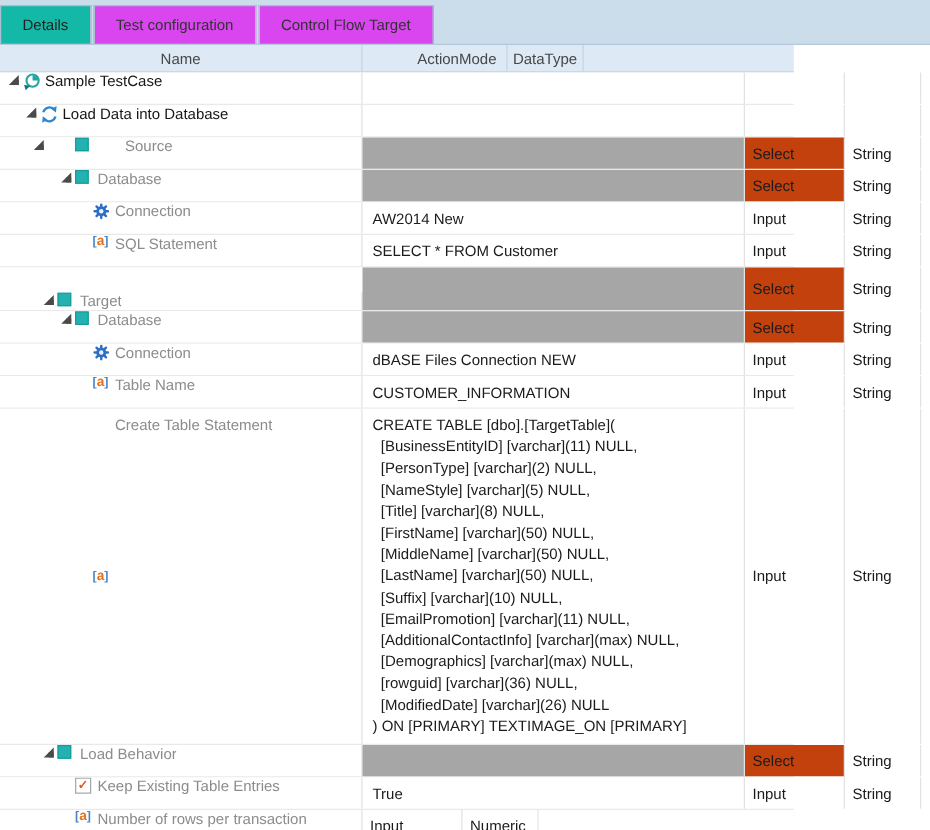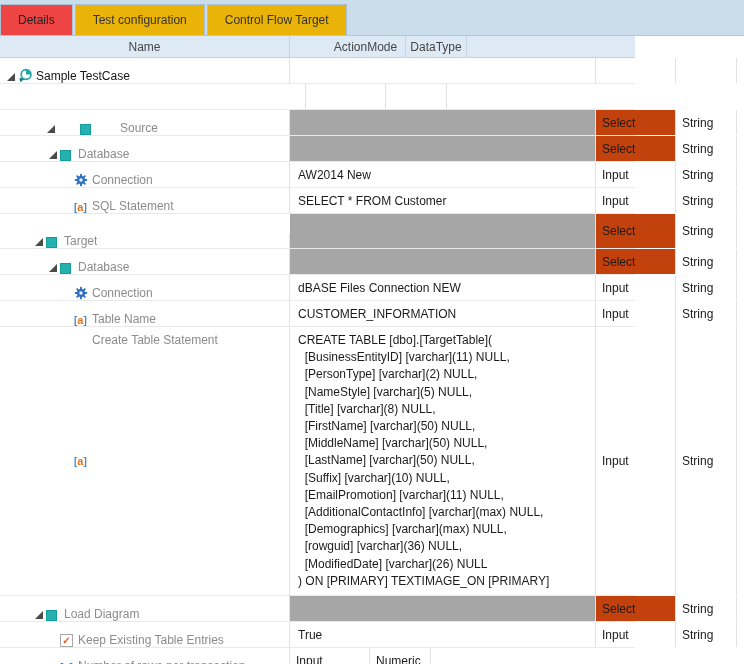--- a/index.html
+++ b/index.html
@@ -3,40 +3,40 @@
 <meta charset="utf-8">
 <style>
   * { margin:0; padding:0; box-sizing:border-box; }
   html,body { width:744px; height:664px; overflow:hidden; background:#fff;
     font-family:"Liberation Sans", sans-serif; font-size:12px; color:#1b1b1b; }
 
   
   .tabbar { height:36px; background:#cbdcea; display:flex; align-items:stretch;
     padding-top:4px; border-bottom:1px solid #b3c8da; }
   .tab { display:flex; align-items:center; padding:0 17px; color:#333;
-    background:#eab308; border:1px solid #a9c0d4; border-bottom:none;
+    background:#d946ef; border:1px solid #a9c0d4; border-bottom:none;
     margin-right:2px; cursor:default; white-space:nowrap; }
-  .tab.active { background:#ef4444; color:#1f1f1f; }
+  .tab.active { background:#14b8a6; color:#1f1f1f; }
 
   
   .grid { width:635px; }
   .header-row { display:flex; height:22px; background:#dde9f4;
     border-bottom:1px solid #c3d3e2; }
   .hcell { display:flex; align-items:center; justify-content:center;
     color:#474747; border-right:1px solid #c6d5e3; }
   .h-name  { width:290px; flex:0 0 290px; }
   .h-value { width:306px; flex:0 0 306px; }
   .h-action{ width:80px;  flex:0 0 80px;margin-left:36px; }
   .h-type  { width:61px;  flex:0 0 61px; }
   .h-fill  { flex:1 1 auto; border-right:none; }
 
   .row { display:flex; min-height:26px; border-bottom:1px solid #e9e9e9; background:#fff; }
   .cell { border-right:1px solid #e2e2e2; }
 
-  .name-cell { width:290px; flex:0 0 290px; display:flex; align-items:flex-end; overflow:hidden; }
+  .name-cell { width:290px; flex:0 0 290px; display:flex; align-items:flex-start; overflow:hidden; }
   .arrow-slot { width:14px; height:12px; flex:0 0 14px; position:relative; }
   .arrow-slot.expanded::after { content:""; position:absolute; left:3px; top:2px;
     width:0; height:0; border:4px solid transparent;
     border-right-color:#4a4a4a; border-bottom-color:#4a4a4a; }
   .icon { width:18px; flex:0 0 18px; display:flex; align-items:center; }
   .name-text { color:#8c8c8c; white-space:nowrap; overflow:hidden; }
   .name-text.dark { color:#161616; }
 
   .value-cell { width:306px; flex:0 0 306px; display:flex; align-items:center;
     padding:0 8px; color:#1b1b1b; overflow:hidden; }
@@ -92,27 +92,39 @@
             </svg>
           </span>
           <span class="name-text dark">Sample TestCase</span>
         </div>
         <div class="cell value-cell"></div>
         <div class="cell action-cell"></div>
         <div class="cell type-cell"></div>
         <div class="row-fill"></div>
       </div>
       <div class="row">
+        <div class="cell name-cell" style="padding-left: 18px;">
+          <span class="arrow-slot expanded"></span>
+          <span class="icon">
+            <svg width="15" height="15" viewBox="0 0 16 16">
+              <path d="M2.8 6.2 A5.6 5.6 0 0 1 12.4 4.0" fill="none" stroke="#2e86d2" stroke-width="2"></path>
+              <polygon points="14.2,0.9 13.6,6.3 9.7,3.4" fill="#2e86d2"></polygon>
+              <path d="M13.2 9.8 A5.6 5.6 0 0 1 3.6 12.0" fill="none" stroke="#2e86d2" stroke-width="2"></path>
+              <polygon points="1.8,15.1 2.4,9.7 6.3,12.6" fill="#2e86d2"></polygon>
+            </svg>
+          </span>
+          <span class="name-text dark">Load Data into Database</span>
+        </div>
         <div class="cell value-cell"></div>
         <div class="cell action-cell"></div>
         <div class="cell type-cell"></div>
         <div class="row-fill"></div>
       </div>
       <div class="row">
-        <div class="cell name-cell" style="padding-left: 44px; gap: 22px;">
+        <div class="cell name-cell" style="padding-left: 24px; gap: 22px;">
           <span class="arrow-slot expanded"></span>
           <span class="icon">
             <span class="tsq"></span>
           </span>
           <span class="name-text">Source</span>
         </div>
         <div class="cell value-cell gray"></div>
         <div class="cell action-cell select-green">Select</div>
         <div class="cell type-cell">String</div>
         <div class="row-fill"></div>
@@ -252,21 +264,21 @@
         <div class="cell action-cell">Input</div>
         <div class="cell type-cell">String</div>
         <div class="row-fill"></div>
       </div>
       <div class="row">
         <div class="cell name-cell" style="padding-left: 32px;">
           <span class="arrow-slot expanded"></span>
           <span class="icon">
             <span class="tsq"></span>
           </span>
-          <span class="name-text">Load Diagram</span>
+          <span class="name-text">Load Behavior</span>
         </div>
         <div class="cell value-cell gray"></div>
         <div class="cell action-cell select-green">Select</div>
         <div class="cell type-cell">String</div>
         <div class="row-fill"></div>
       </div>
       <div class="row">
         <div class="cell name-cell" style="padding-left: 46px;">
           <span class="arrow-slot"></span>
           <span class="icon">

